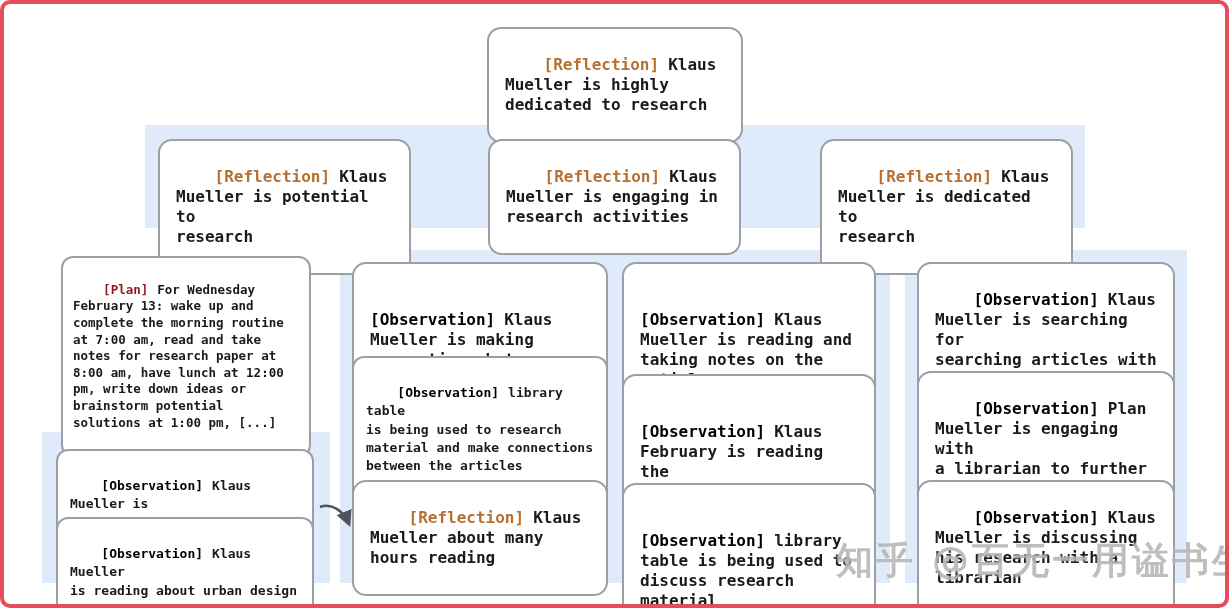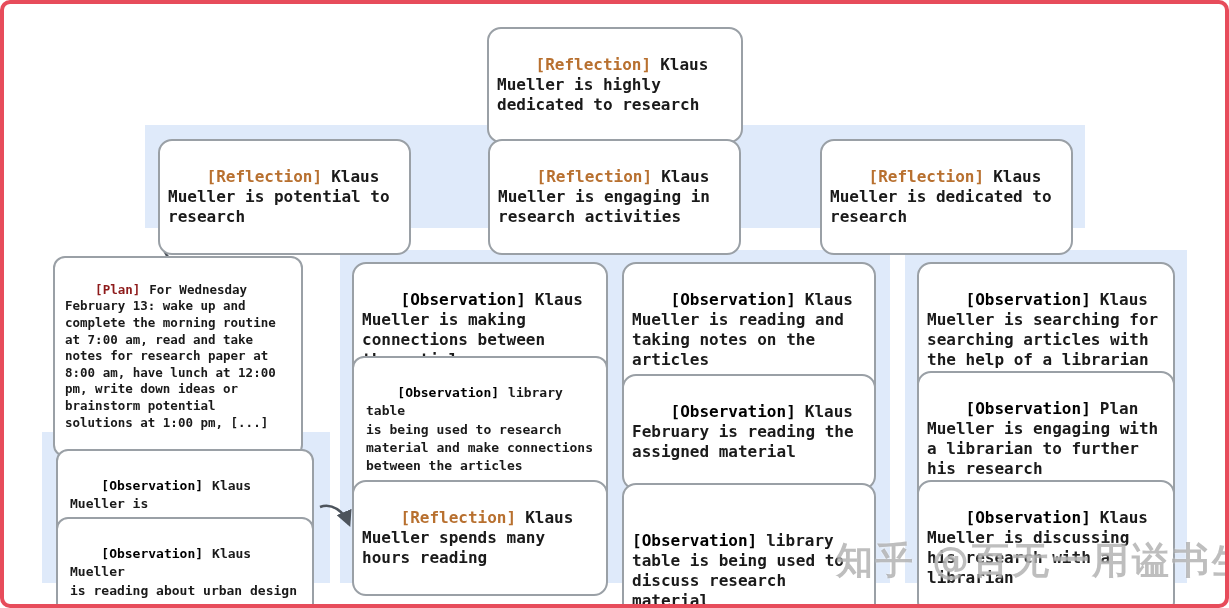--- a/index.html
+++ b/index.html
@@ -26,21 +26,21 @@
     position:absolute;inset:0;
     z-index:2;
     pointer-events:none;
   }
   .node{
     position:absolute;
     z-index:10;
     background:#ffffff;
     border:2px solid #9aa0a6;
     border-radius:14px;
-    padding:6px 8px;
+    padding:6px 16px;
     box-sizing:border-box;
     font-weight:700;
     font-size:16px;
     line-height:1.25;
     color:#1a1a1a;
     white-space:pre-wrap;
   }
   .node.sm{
     font-size:13px;
     line-height:1.4;
@@ -110,21 +110,21 @@
     <span class="tag tag-reflection">[Reflection]</span><span class="body">Klaus
 Mueller is engaging in
 research activities</span>
   </div>
   <div class="node" style="left:820px;top:139px;width:253px;min-height:74px">
     <span class="tag tag-reflection">[Reflection]</span><span class="body">Klaus
 Mueller is dedicated to
 research</span>
   </div>
 
-  <div class="node xs" style="left:53px;top:256px;width:250px;min-height:164px">
+  <div class="node xs" style="left:61px;top:256px;width:250px;min-height:164px">
     <span class="tag tag-plan">[Plan]</span><span class="body">For Wednesday
 February 13: wake up and
 complete the morning routine
 at 7:00 am, read and take
 notes for research paper at
 8:00 am, have lunch at 12:00
 pm, write down ideas or
 brainstorm potential
 solutions at 1:00 pm, [...]</span>
   </div>
@@ -145,21 +145,21 @@
 the articles</span>
   </div>
   <div class="node sm" style="left:352px;top:356px;width:256px;min-height:97px">
     <span class="tag tag-observation">[Observation]</span><span class="body">library table
 is being used to research
 material and make connections
 between the articles</span>
   </div>
   <div class="node" style="left:352px;top:480px;width:256px;min-height:92px">
     <span class="tag tag-reflection">[Reflection]</span><span class="body">Klaus
-Mueller spends many
+Mueller about many
 hours reading</span>
   </div>
 
   <div class="node" style="left:622px;top:262px;width:254px;min-height:95px">
     <span class="tag tag-observation">[Observation]</span><span class="body">Klaus
 Mueller is reading and
 taking notes on the
 articles</span>
   </div>
   <div class="node" style="left:622px;top:374px;width:254px;min-height:92px">

